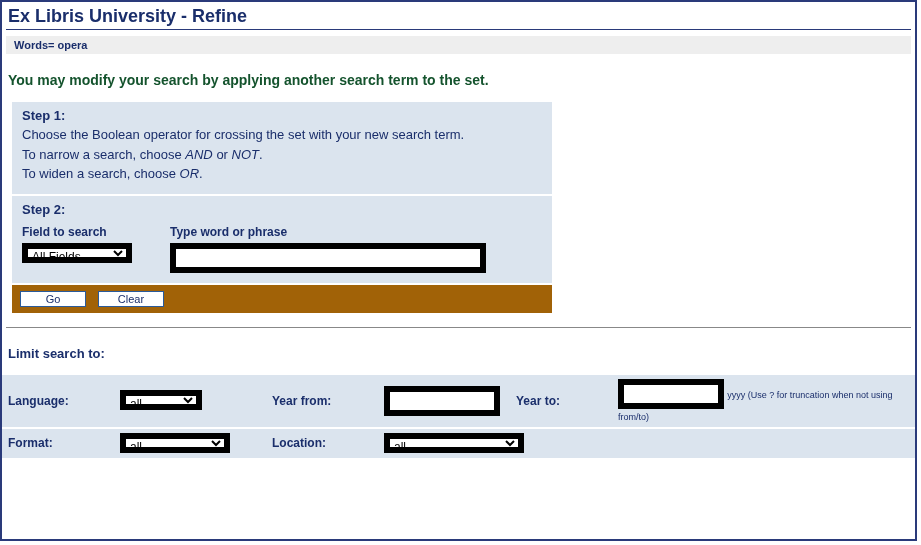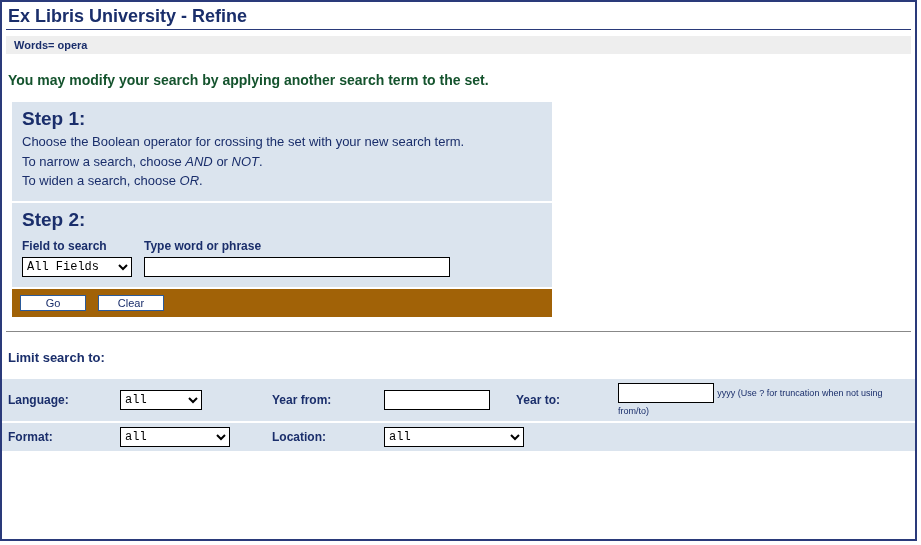--- a/index.html
+++ b/index.html
@@ -46,48 +46,48 @@
   }
   .step-block {
     background: #dbe4ee;
     margin: 0 0 2px 10px;
     padding: 6px 10px 10px 10px;
     width: 540px;
     box-sizing: border-box;
   }
   .step-label {
     font-weight: bold;
-    font-size: 19px;
+    font-size: 13px;
     margin-bottom: 2px;
   }
   .step-text {
     font-size: 13px;
     line-height: 1.5;
   }
   .step-text .em { font-style: italic; }
   .radio-row {
     padding: 8px 0 0 18px;
     font-size: 12px;
   }
   .radio-row label { margin-right: 10px; }
   .fields-row {
     display: flex;
-    gap: 12px;
+    gap: 38px;
     padding-top: 6px;
   }
   .field-col { display:flex; flex-direction:column; }
   .field-label {
     font-weight: bold;
     font-size: 12px;
     margin-bottom: 4px;
   }
   select, input[type="text"] {
-    font-family: Liberation Mono, monospace;
-    font-size: 12px;
-    border: 1px solid #000000;
+    font-family: Liberation Sans, sans-serif;
+    font-size: 12px;
+    border: 6px solid #000000;
     background: #fff;
   }
   select { height: 20px; }
   input[type="text"] { height: 18px; padding: 0 2px; }
   .btn-row {
     background: #a16207;
     margin: 0 0 0 10px;
     padding: 6px 8px 6px 8px;
     width: 540px;
     box-sizing: border-box;

